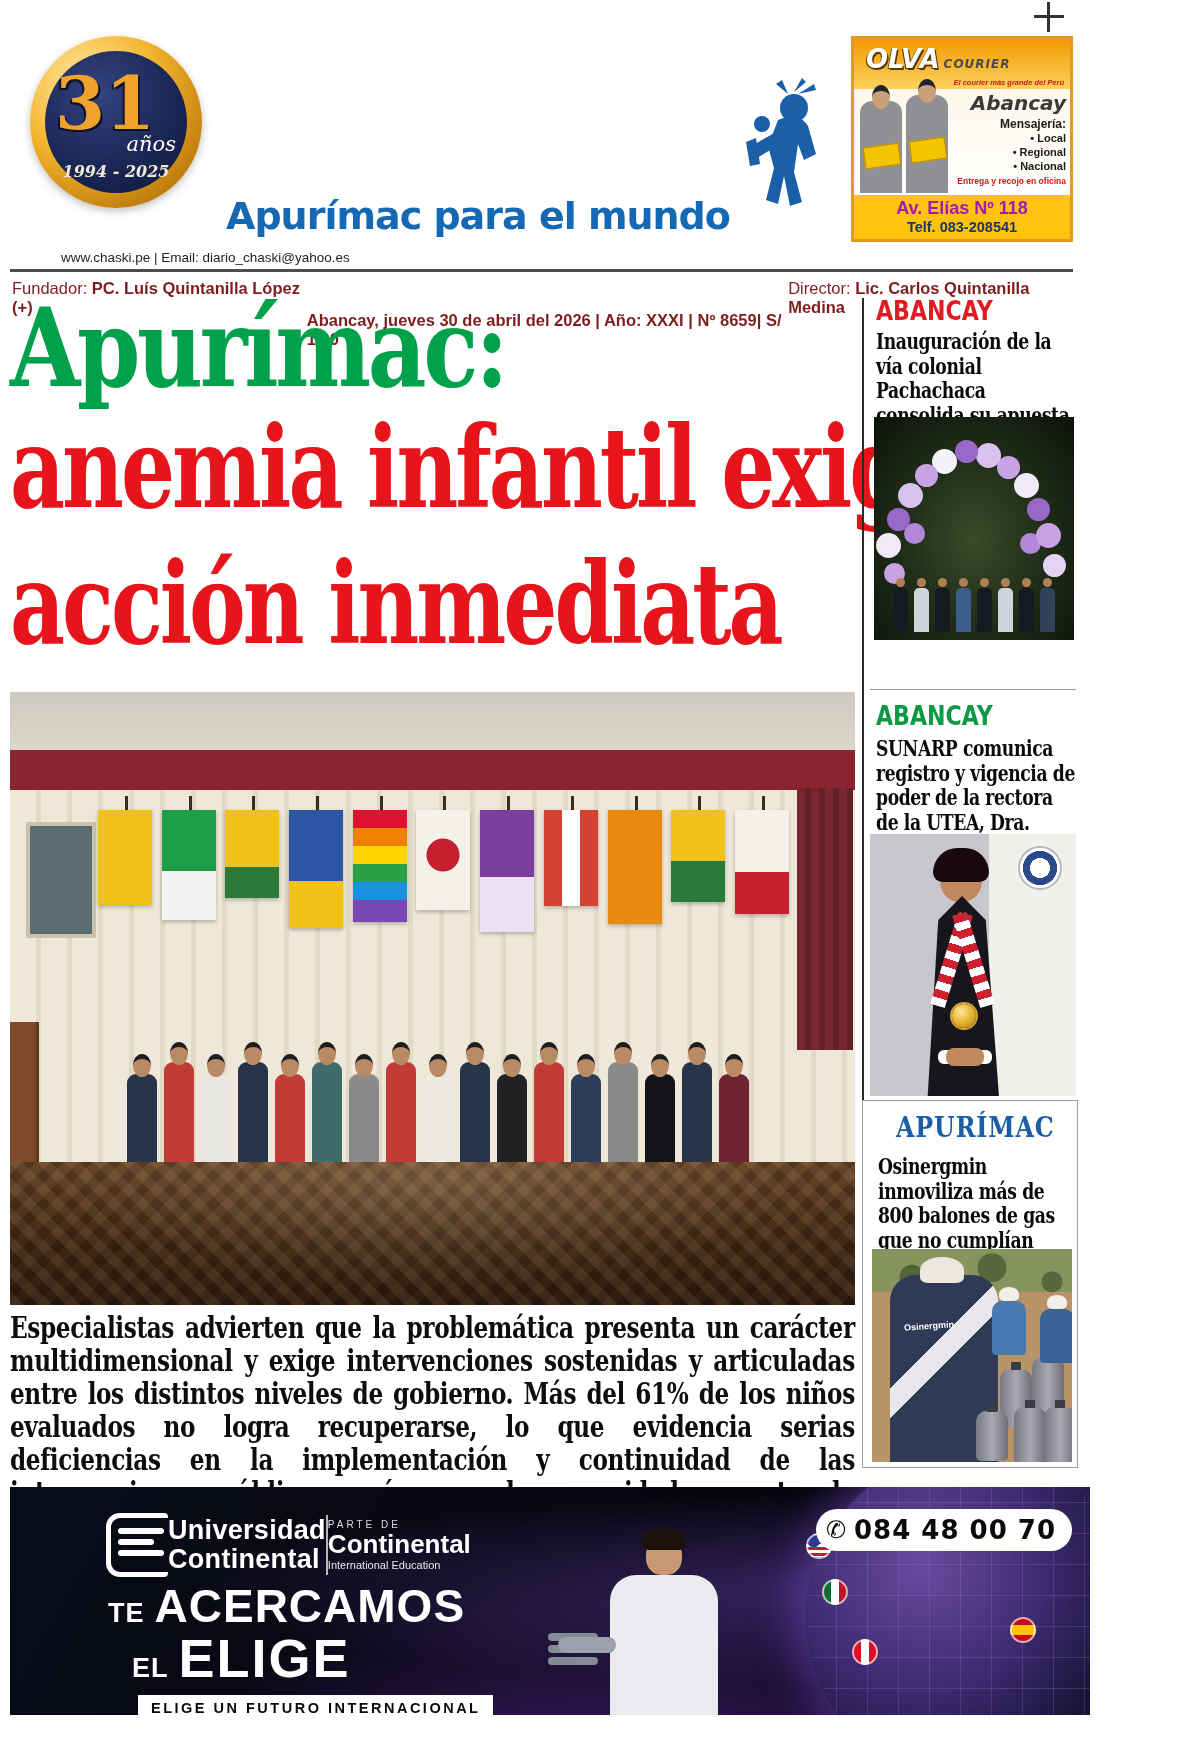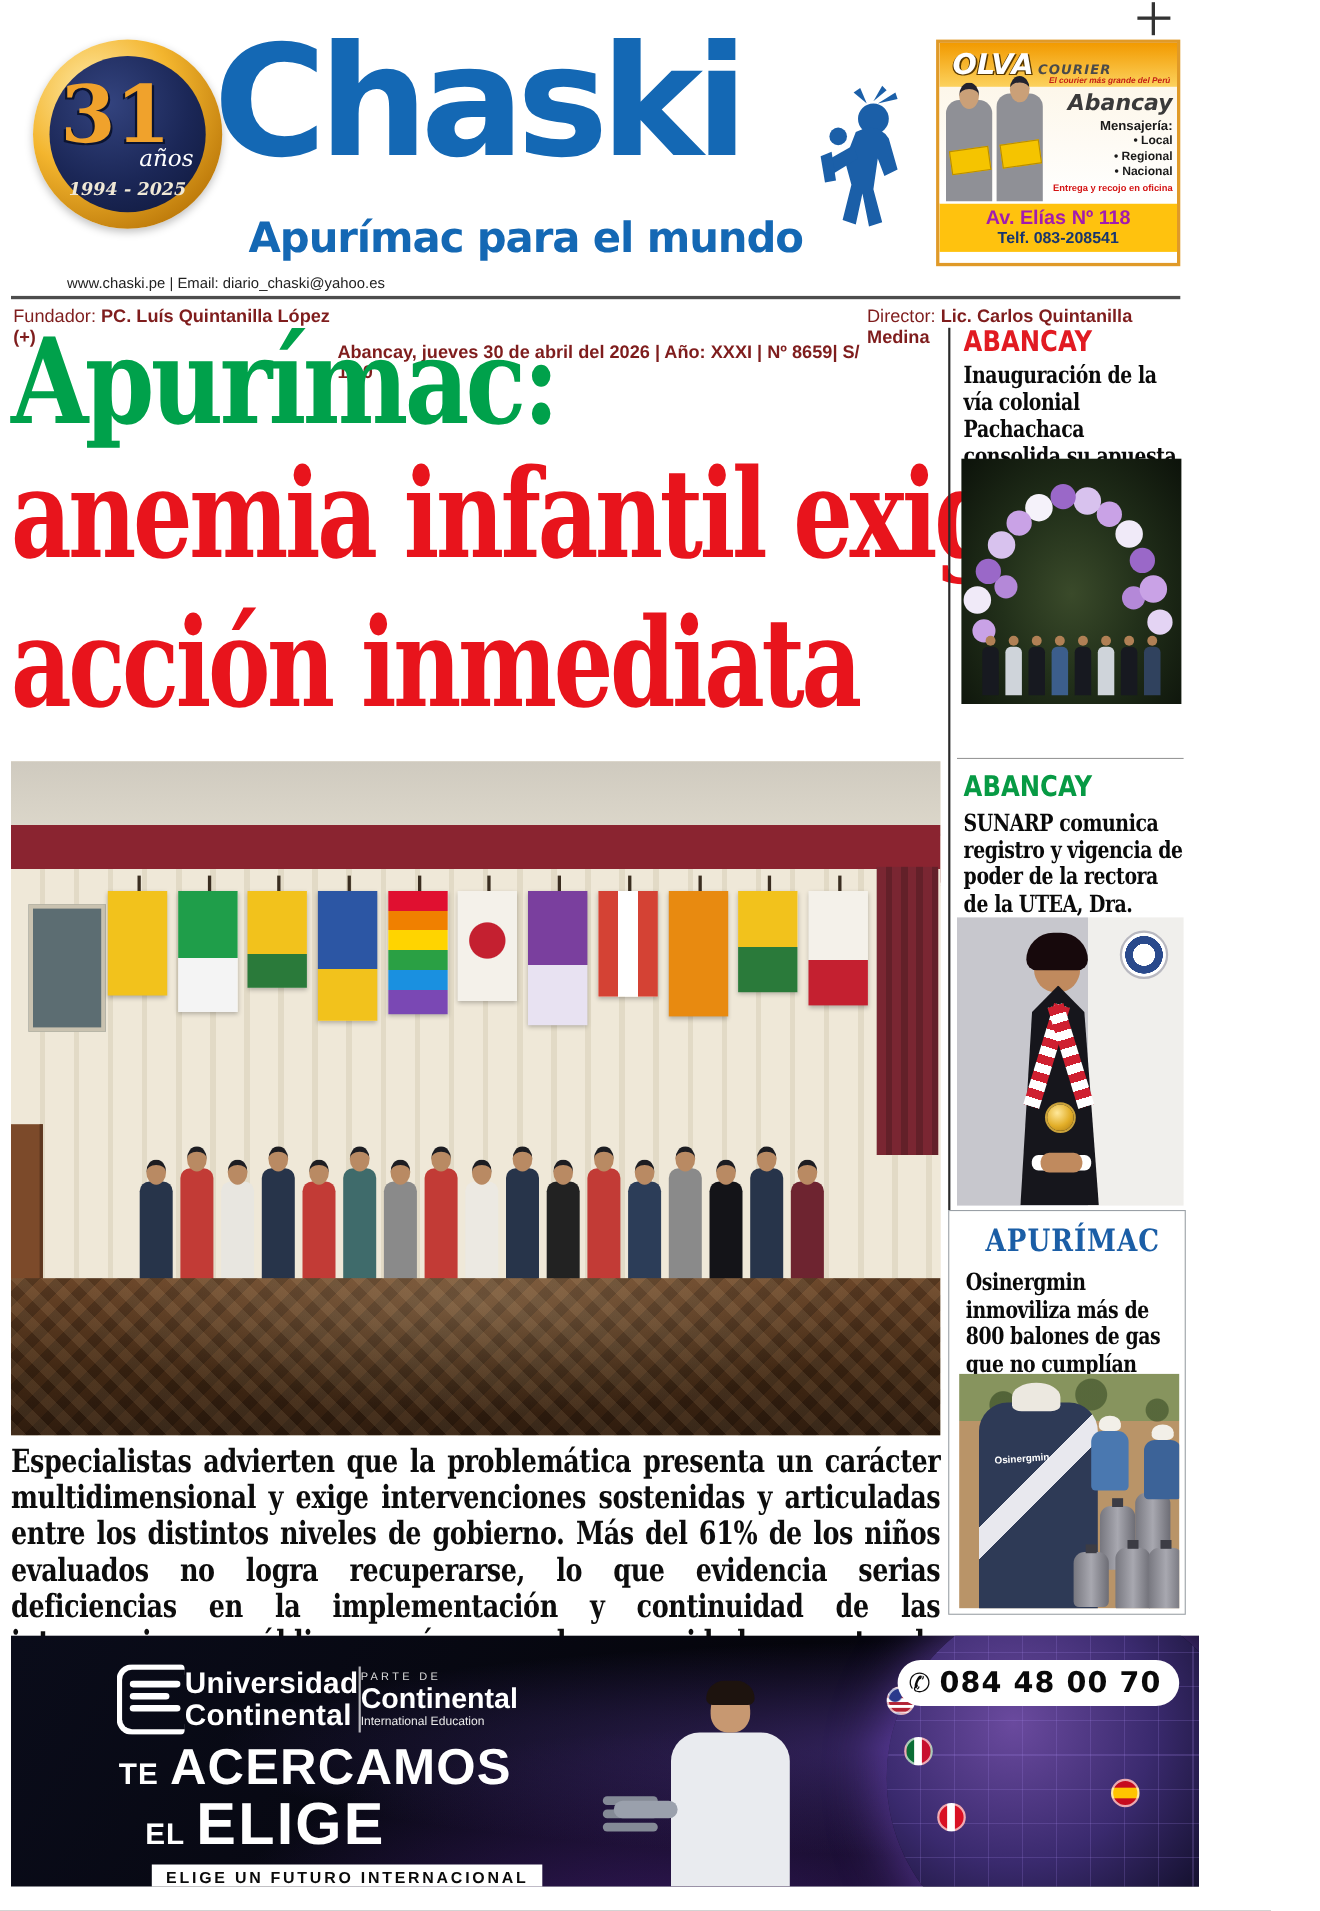--- a/index.html
+++ b/index.html
@@ -23,21 +23,21 @@
   .mast-contact{position:absolute;left:14px;top:250px;font:13.5px "Liberation Sans",sans-serif;color:#222;margin-left:47px;}
   .mascot{position:absolute;left:742px;top:76px;}
   .corner-plus{position:absolute;left:1034px;top:2px;width:30px;height:30px;}
   .corner-plus i{position:absolute;background:#333;}
   .corner-plus i.h{left:0;top:13px;width:30px;height:3px;}
   .corner-plus i.v{left:13px;top:0;width:3px;height:30px;}
 
   
   .olva{position:absolute;left:851px;top:36px;width:222px;height:206px;border:3px solid #e09a28;
         background:#fff;box-sizing:border-box;overflow:hidden;}
-  .olva-top{height:40px;background:linear-gradient(180deg,#f29a00,#fcd25e);position:relative;}
+  .olva-top{height:50px;background:linear-gradient(180deg,#f29a00,#fcd25e);position:relative;}
   .olva-brand{font:italic 900 26px "DejaVu Sans",sans-serif;color:#fff;
         text-shadow:1.5px 1.5px 0 #5a3a00,-1px 1px 0 #5a3a00;margin-left:12px;line-height:40px;}
   .olva-type{font:italic bold 12px "DejaVu Sans",sans-serif;color:#4a4a4a;margin-left:4px;letter-spacing:1px;}
   .olva-tag{position:absolute;right:6px;bottom:2px;font:italic bold 7.5px "Liberation Sans",sans-serif;color:#c42015;}
   .olva-mid{position:relative;height:106px;background:linear-gradient(180deg,#fdf7ea,#fff);}
   .couriers{position:absolute;left:4px;top:4px;width:96px;height:100px;}
   .courier{position:absolute;bottom:0;width:42px;height:92px;background:#8f9096;border-radius:12px 12px 0 0;}
   .courier::before{content:'';position:absolute;left:12px;top:-16px;width:18px;height:18px;border-radius:50%;
         background:#caa078;border-top:6px solid #23232e;}
   .courier::after{content:'';position:absolute;left:4px;top:44px;width:34px;height:20px;background:#f5c400;
@@ -242,21 +242,20 @@
 </head>
 <body>
 
 <div id="page">
 
   <div class="badge">
     <div class="badge-num">31</div>
     <div class="badge-word">años</div>
     <div class="badge-years">1994 - 2025</div>
   </div>
-  <h1 class="mast-title">Chaski</h1>
   <div class="mast-tagline">Apurímac para el mundo</div>
   <div class="mast-contact">www.chaski.pe | Email: diario_chaski@yahoo.es</div>
 
   <svg class="mascot" width="106" height="132" viewBox="0 0 106 132">
     <g fill="#1b5fa8">
       <path d="M52 16 L60 2 L64 6 Z"></path>
         <path d="M56 18 L72 8 L74 14 Z"></path>
         <path d="M46 18 L40 4 L34 8 Z"></path>
       <circle cx="52" cy="32" r="14"></circle>
       <path d="M36 44 Q56 34 66 50 L74 78 L62 84 L56 68 L52 96 L60 126 L48 130 L42 100 L36 128 L24 124 L32 92 L26 70 Z"></path>

